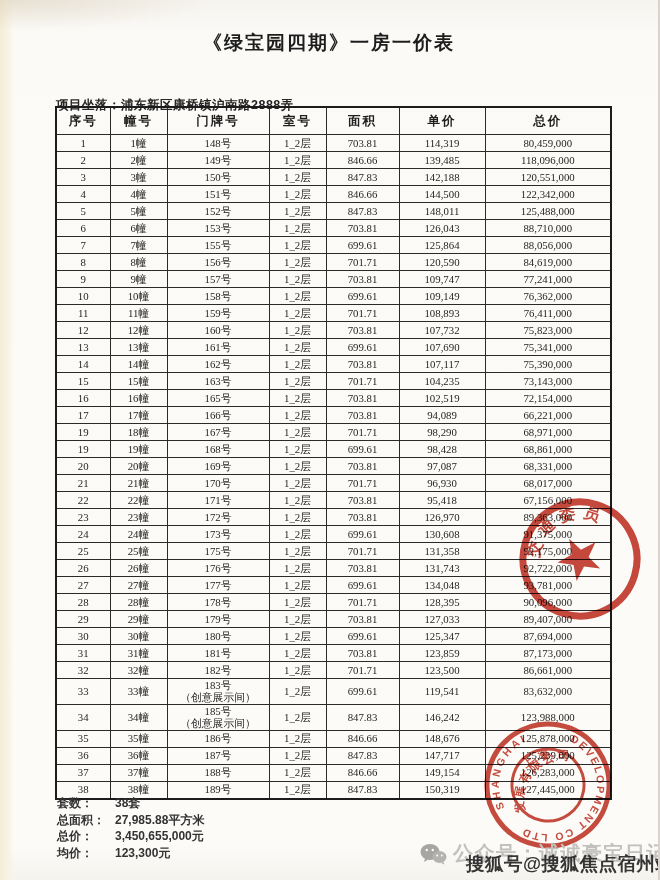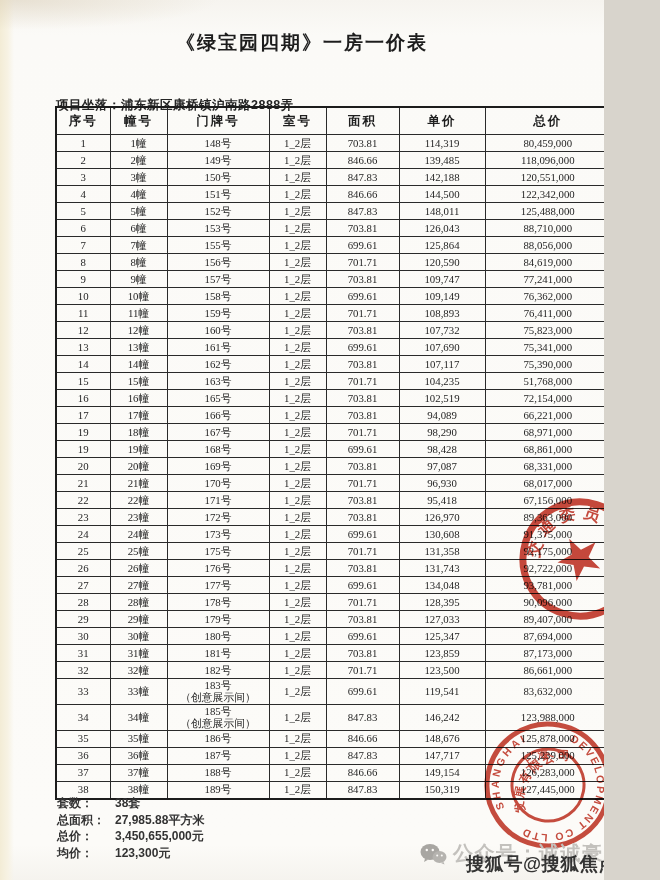--- a/index.html
+++ b/index.html
@@ -1,18 +1,18 @@
 <!DOCTYPE html>
 <html><head>
 <meta charset="utf-8">
 <style>
   html,body{margin:0;padding:0;}
   body{background:#d8d4cc;font-family:"Liberation Serif","DejaVu Serif",serif;}
   .page{
-    position:relative;width:604px;height:880px;overflow:hidden;
+    position:relative;width:658px;height:880px;overflow:hidden;
     background:linear-gradient(180deg,#f6f4ef 0%,#fbfaf7 4%,#fcfbf8 96%,#f5f3ee 100%);
     color:#262626;
   }
   .edge-strip{
     position:absolute;left:0;top:0;width:14px;height:100%;
     background:linear-gradient(90deg,#f3ecd6 0%,#f7f2e3 55%,rgba(250,248,242,0) 100%);
   }
   .corner-shade{
     position:absolute;left:0;top:0;width:220px;height:30px;
     background:radial-gradient(ellipse at 8% 0%,rgba(214,201,176,.45),rgba(214,201,176,0) 70%);
@@ -224,21 +224,21 @@
           <td>107,117</td>
           <td>75,390,000</td>
         </tr>
         <tr>
           <td>15</td>
           <td>15幢</td>
           <td>163号</td>
           <td>1_2层</td>
           <td>701.71</td>
           <td>104,235</td>
-          <td>51,768,000</td>
+          <td>73,143,000</td>
         </tr>
         <tr>
           <td>16</td>
           <td>16幢</td>
           <td>165号</td>
           <td>1_2层</td>
           <td>703.81</td>
           <td>102,519</td>
           <td>72,154,000</td>
         </tr>

